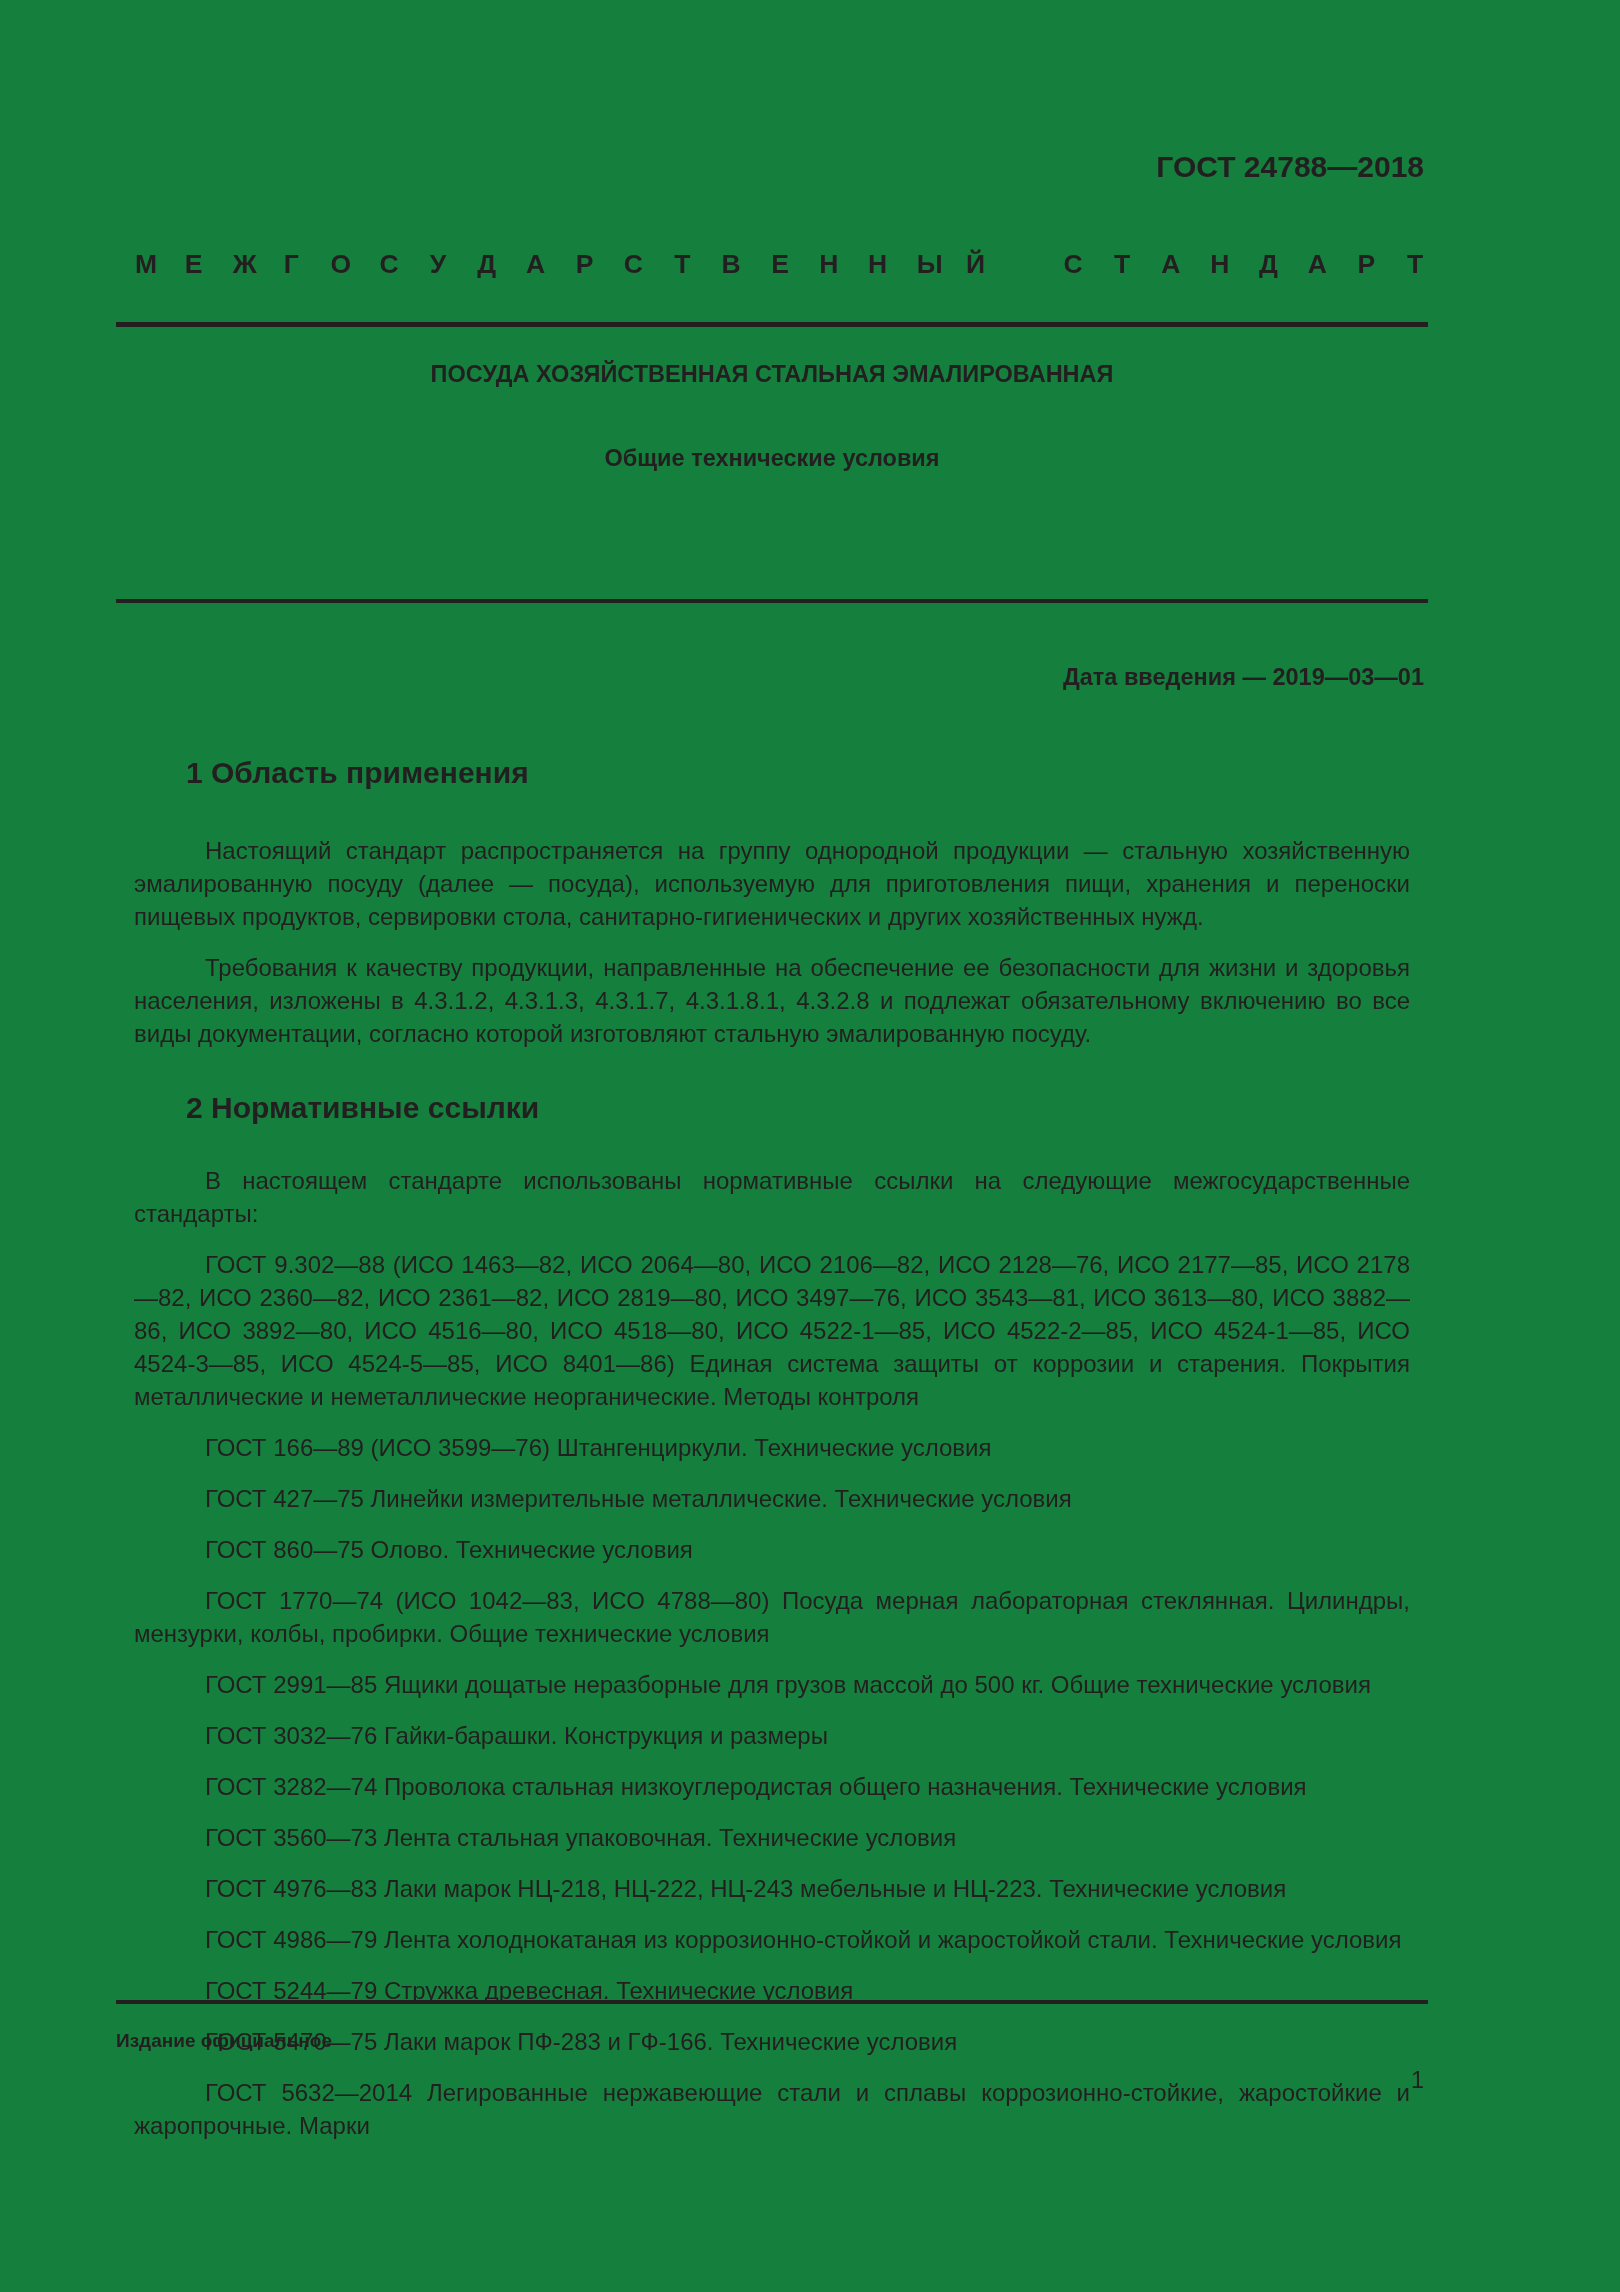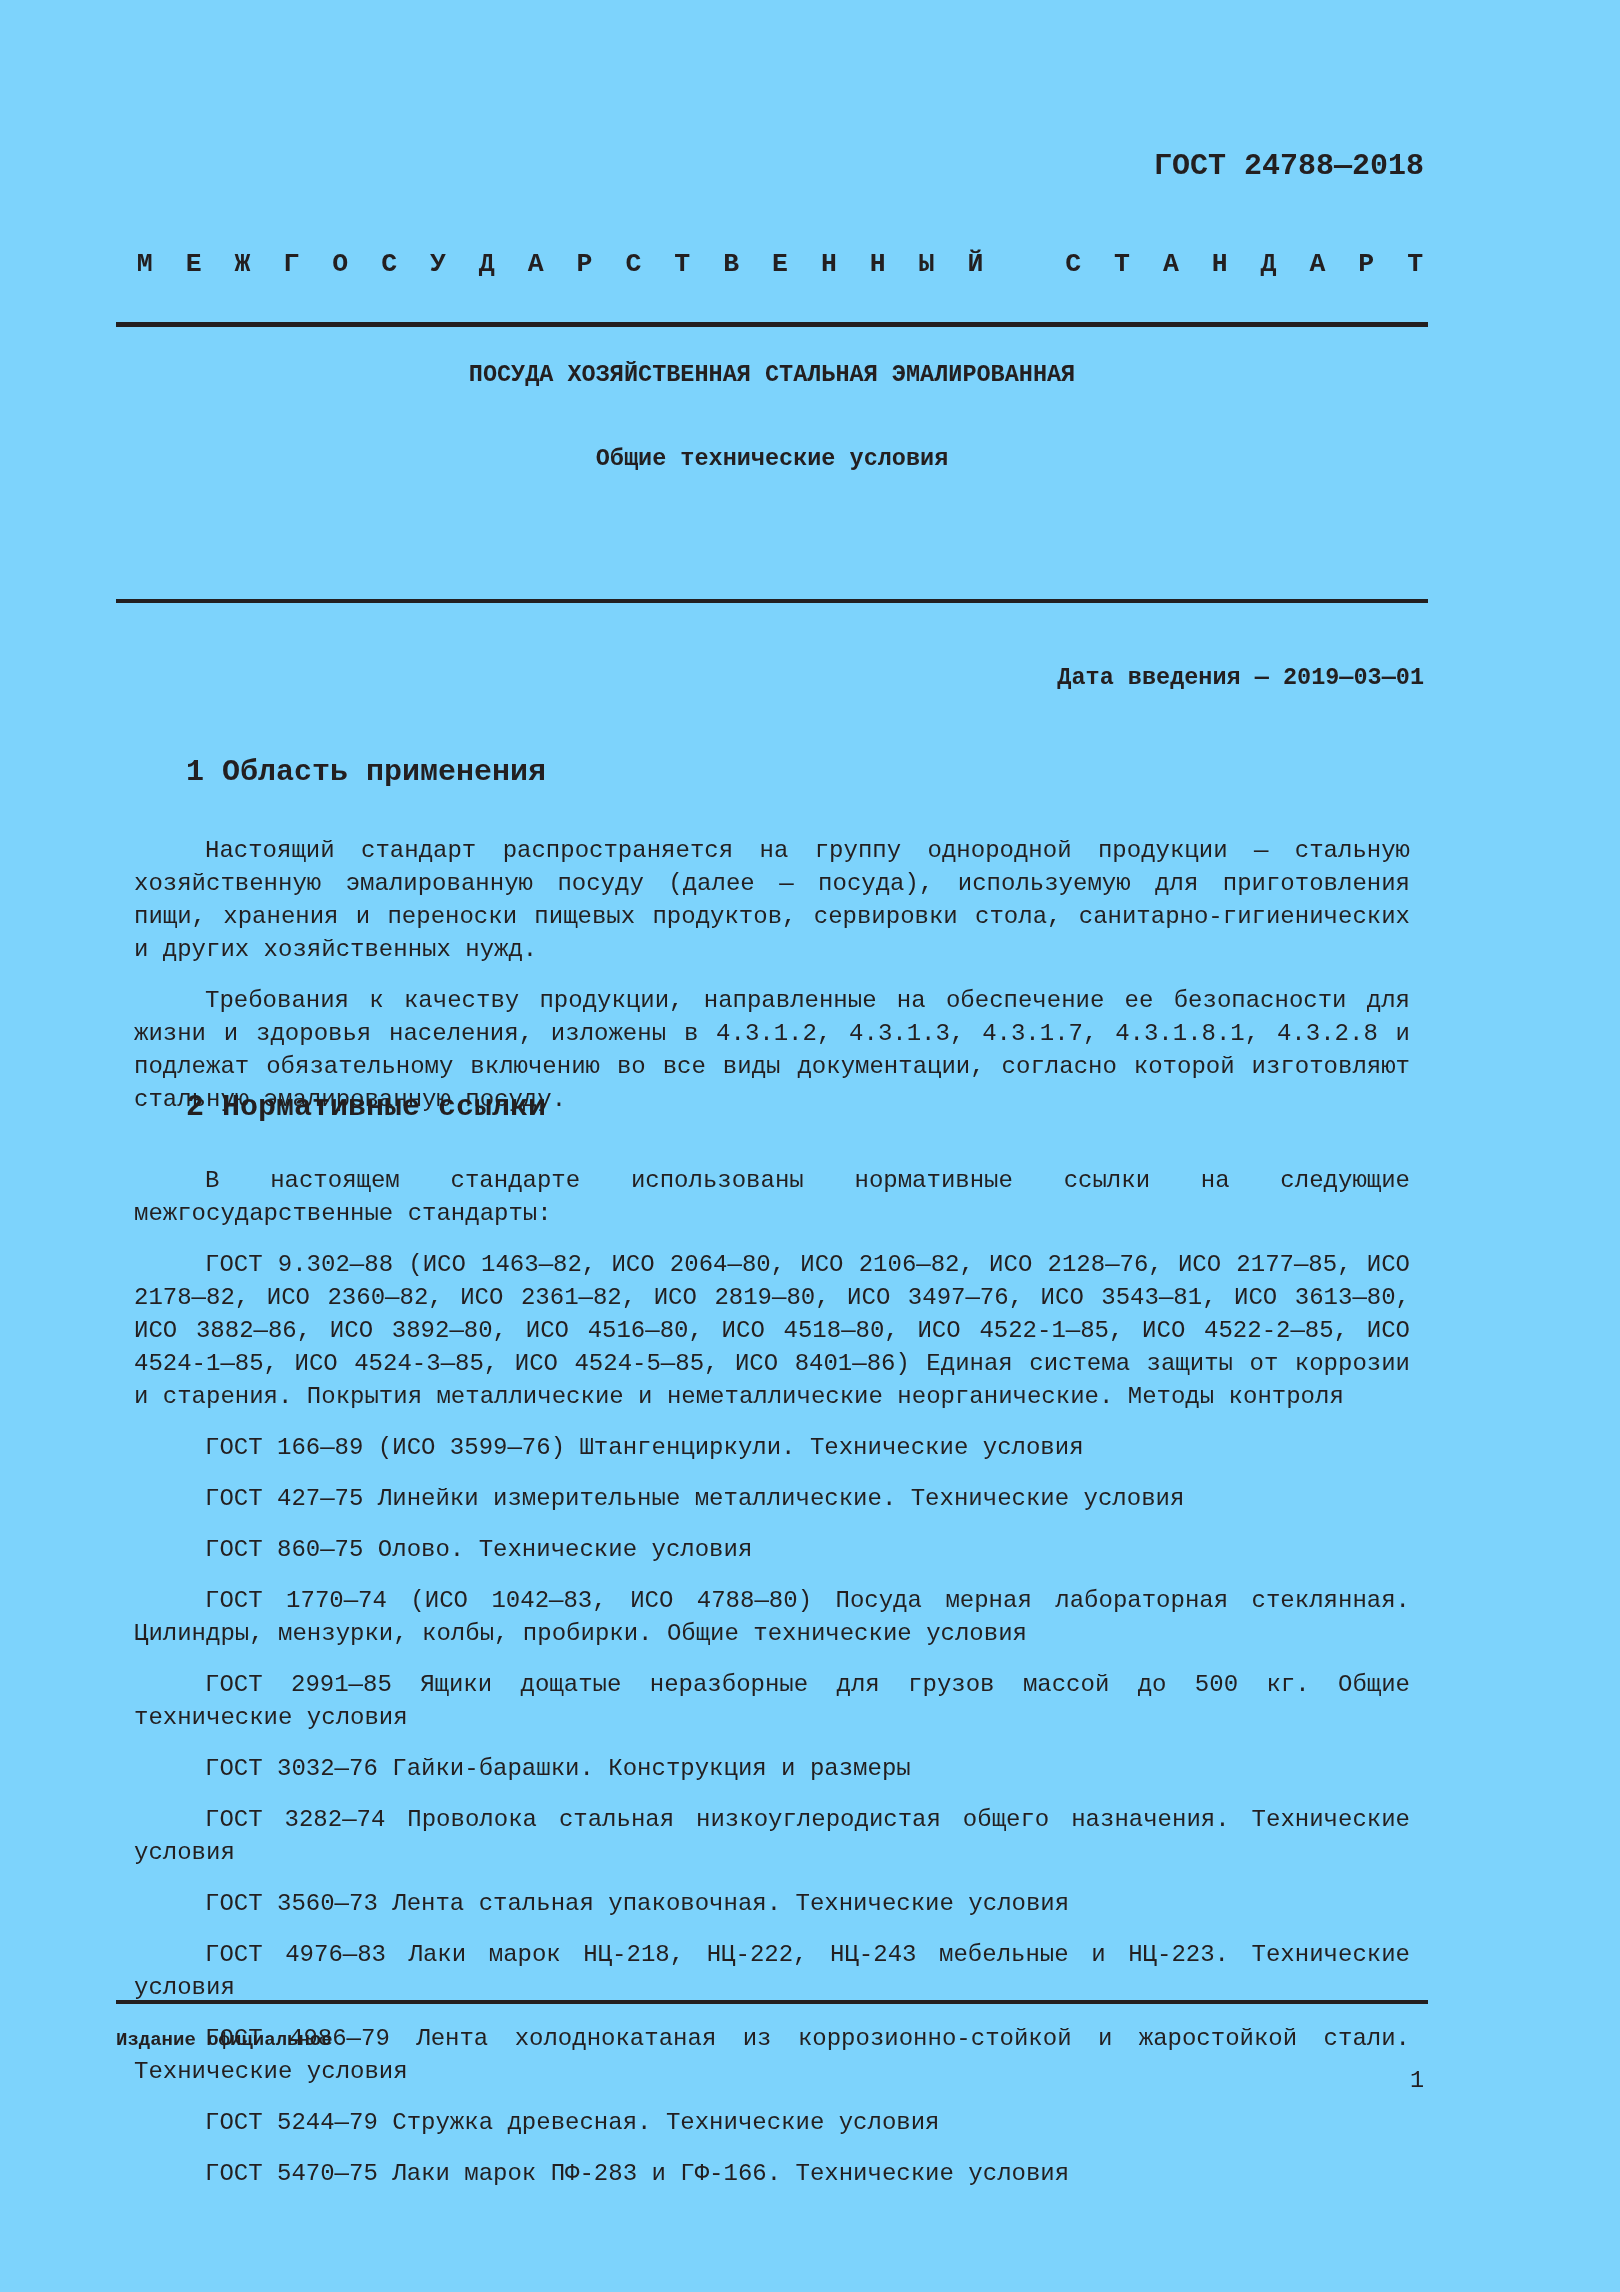--- a/index.html
+++ b/index.html
@@ -13,22 +13,21 @@
     position: relative;
     overflow: hidden;
     font-family: "Liberation Sans", "DejaVu Sans", sans-serif;
     color: #231f20;
   }
   .page {
     position: absolute;
     left: 0; top: 0;
     width: 1620px;
     height: 2293px;
-    background: #7dd3fc;
-    font-family: Liberation Mono, monospace;
+    background: #15803d;
   }
   .abs { position: absolute; }
 
   .doc-code {
     top: 147px;
     right: 196px;
     font-size: 30px;
     font-weight: bold;
     line-height: 39px;
     white-space: nowrap;
@@ -193,20 +192,21 @@
     <p>ГОСТ 860—75 Олово. Технические условия</p>
     <p>ГОСТ 1770—74 (ИСО 1042—83, ИСО 4788—80) Посуда мерная лабораторная стеклянная. Цилиндры, мензурки, колбы, пробирки. Общие технические условия</p>
     <p>ГОСТ 2991—85 Ящики дощатые неразборные для грузов массой до 500 кг. Общие технические условия</p>
     <p>ГОСТ 3032—76 Гайки-барашки. Конструкция и размеры</p>
     <p>ГОСТ 3282—74 Проволока стальная низкоуглеродистая общего назначения. Технические условия</p>
     <p>ГОСТ 3560—73 Лента стальная упаковочная. Технические условия</p>
     <p>ГОСТ 4976—83 Лаки марок НЦ-218, НЦ-222, НЦ-243 мебельные и НЦ-223. Технические условия</p>
     <p>ГОСТ 4986—79 Лента холоднокатаная из коррозионно-стойкой и жаростойкой стали. Технические условия</p>
     <p>ГОСТ 5244—79 Стружка древесная. Технические условия</p>
     <p>ГОСТ 5470—75 Лаки марок ПФ-283 и ГФ-166. Технические условия</p>
+    <p>ГОСТ 5632—2014 Легированные нержавеющие стали и сплавы коррозионно-стойкие, жаростой­кие и жаропрочные. Марки</p>
   </div>
 
   <div class="abs rule rule-bottom"></div>
 
   <div class="abs official">Издание официальное</div>
   <div class="abs page-number">1</div>
 
 </div>
 
 

